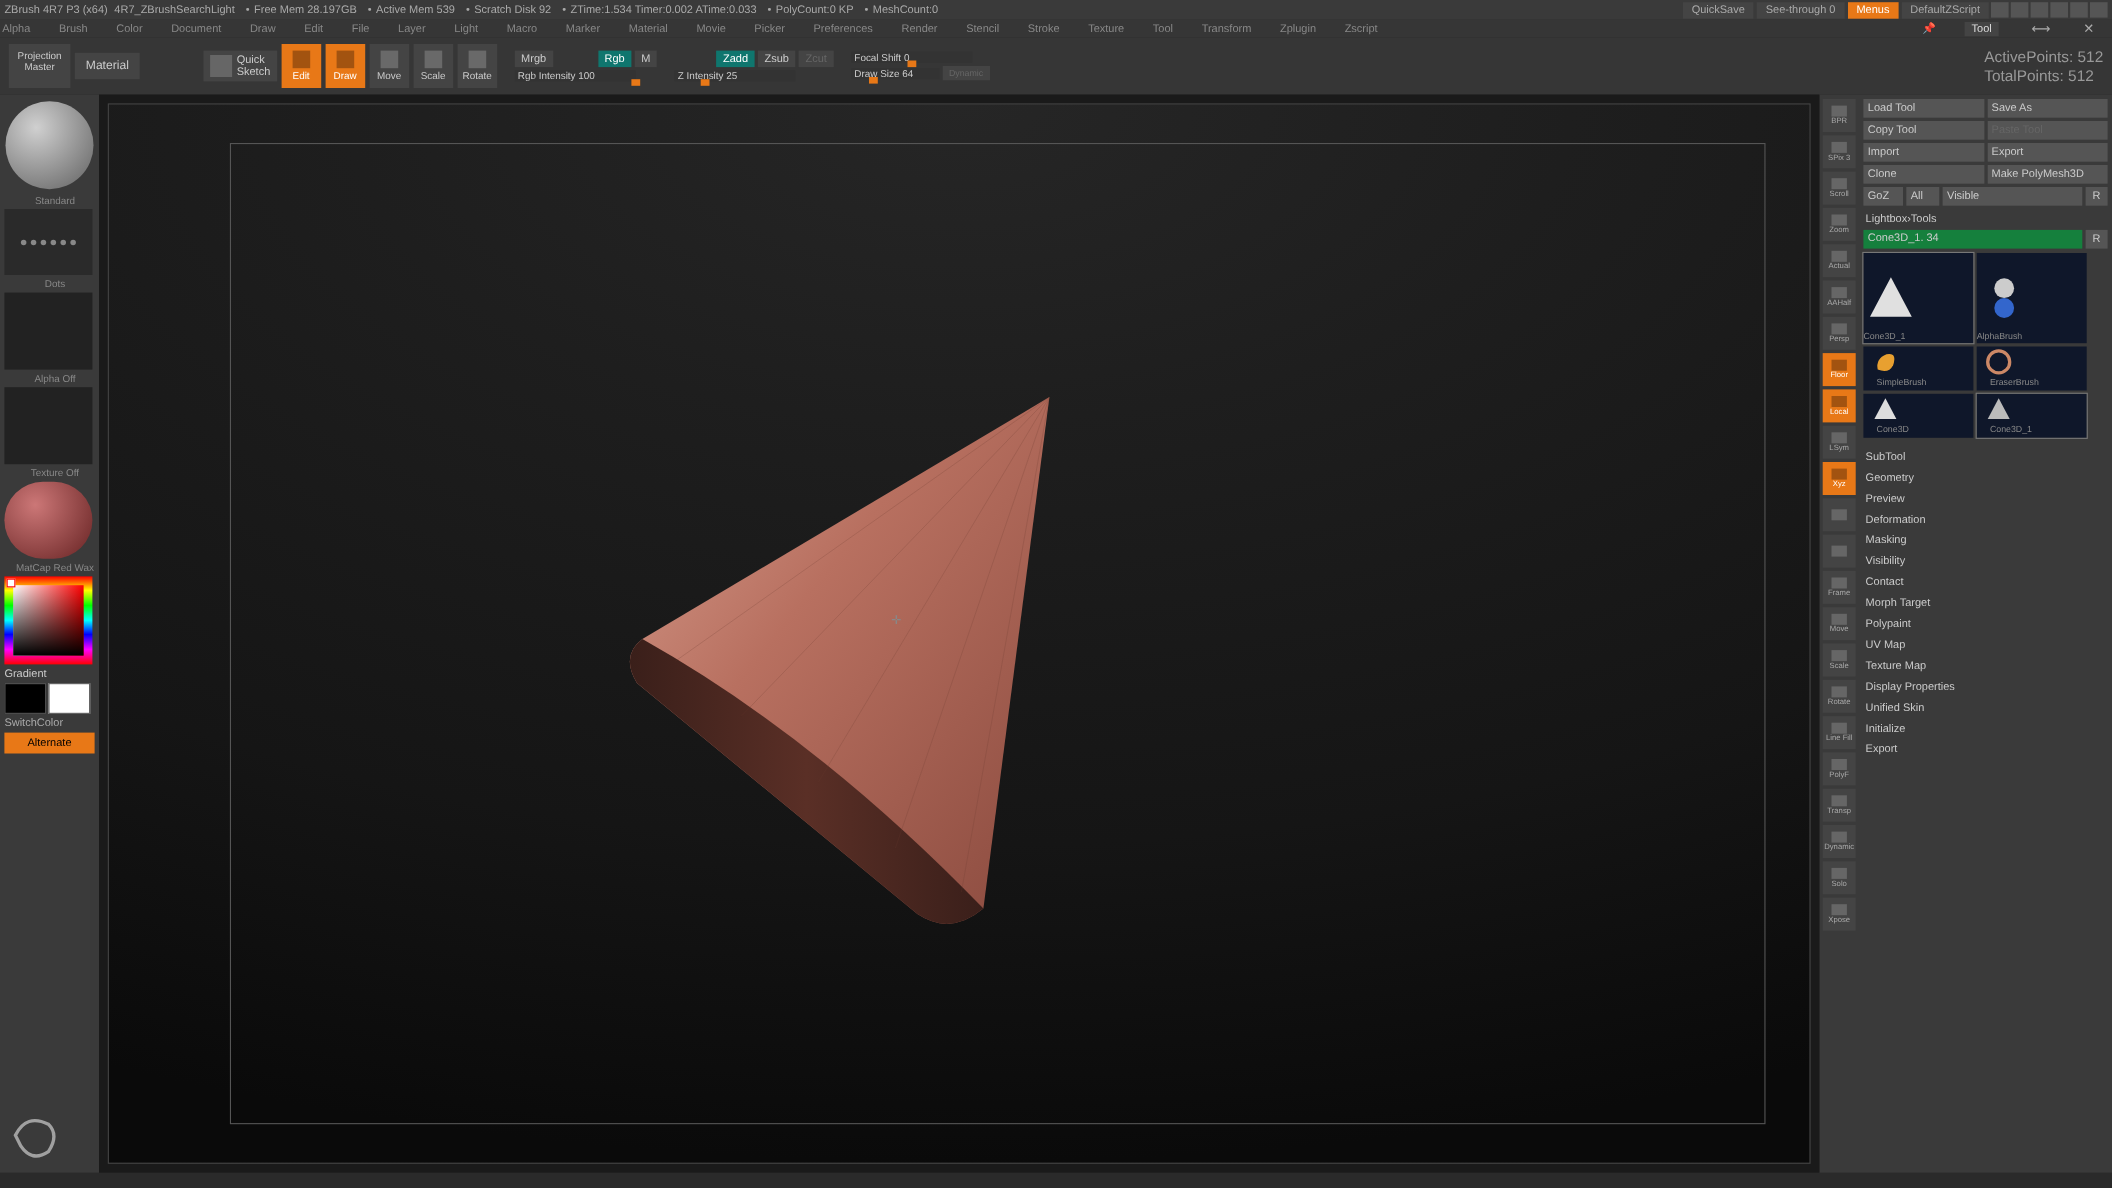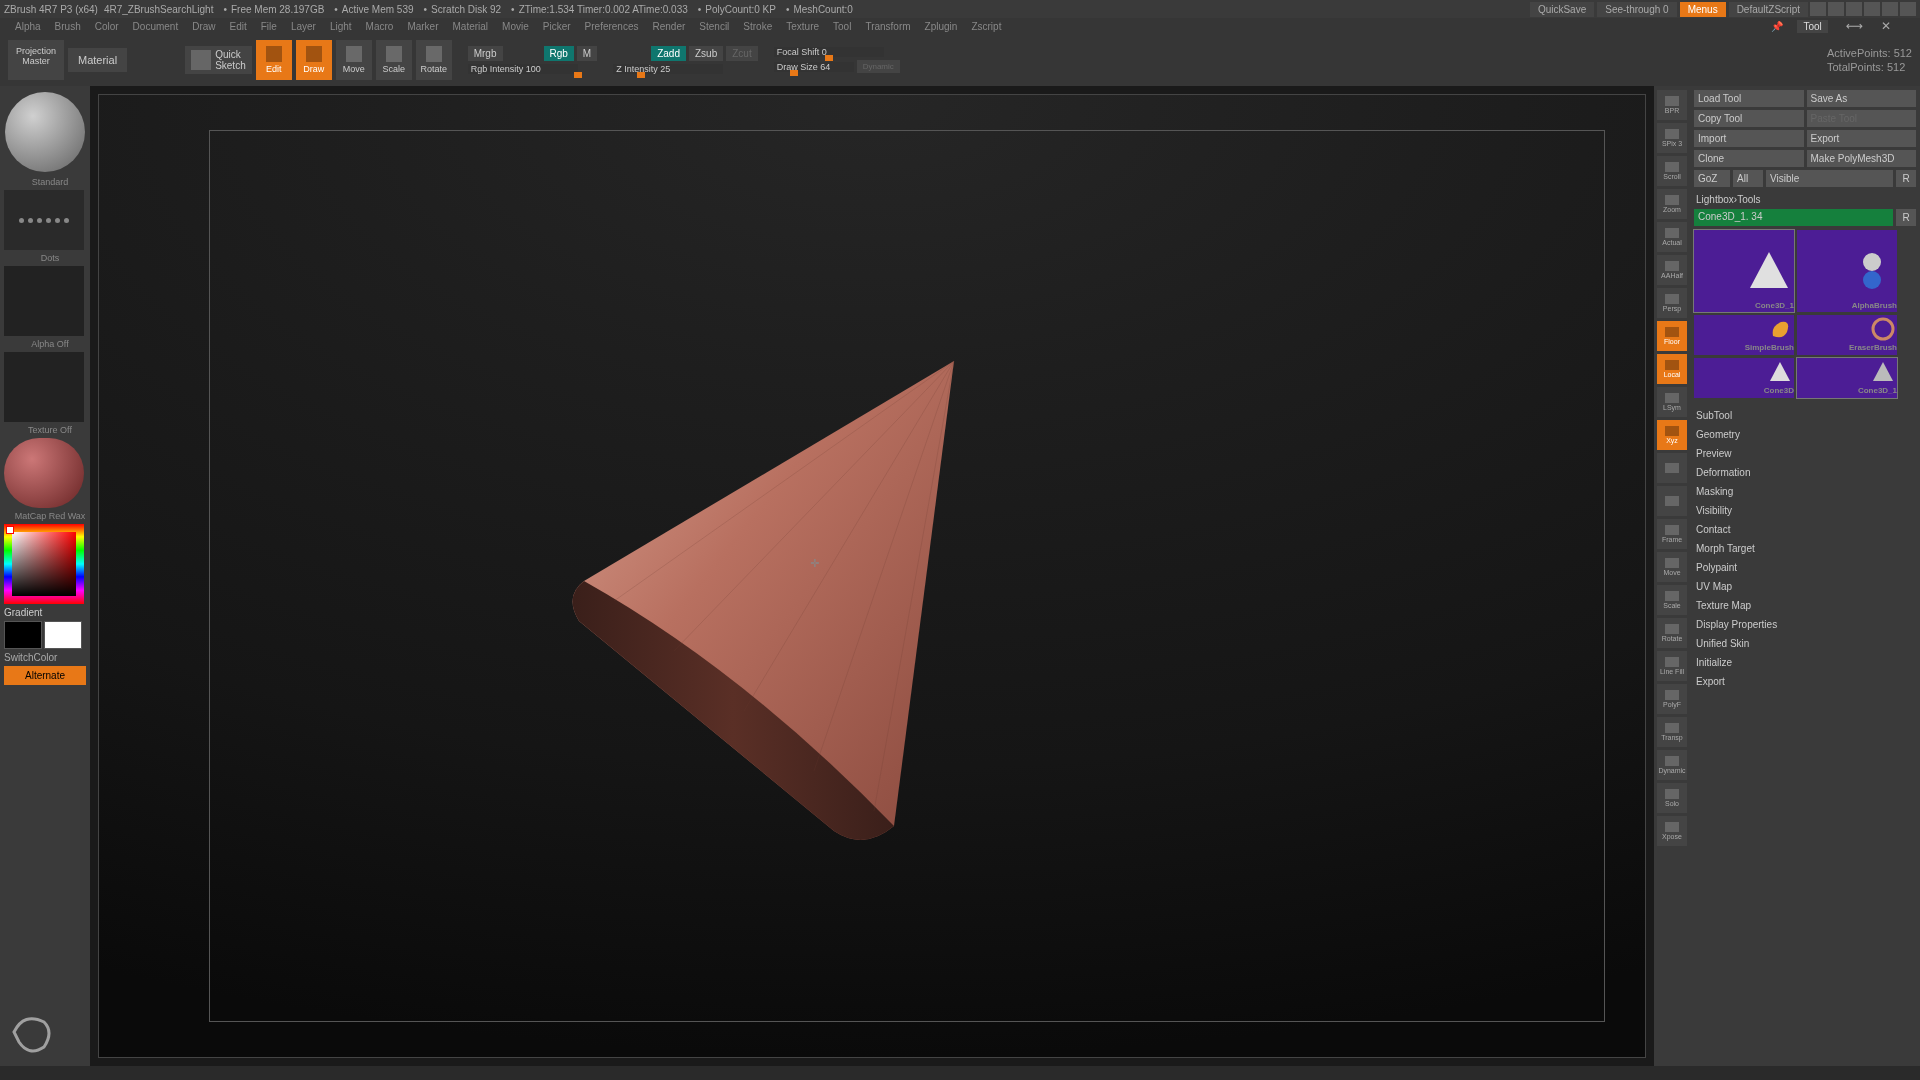--- a/index.html
+++ b/index.html
@@ -6,21 +6,21 @@
 body { background: #2a2a2a; color: #ccc; font-size: 10px; overflow: hidden; width: 1920px; height: 1080px; user-select: none; }
 
 .titlebar { height: 18px; background: #3a3a3a; display: flex; align-items: center; padding: 0 4px; font-size: 10px; color: #aaa; }
 .titlebar .seg { margin-right: 6px; }
 .titlebar .dot { margin: 0 4px; }
 .titlebar .spacer { flex: 1; }
 .titlebar .btn { padding: 2px 8px; background: #444; margin-left: 3px; cursor: pointer; }
 .titlebar .orange { background: #e87817; color: #fff; }
 .titlebar .icon { width: 16px; height: 14px; background: #555; margin-left: 2px; display: inline-block; }
 
-.menubar { height: 16px; background: #363636; display: flex; align-items: center; padding: 0 15px; font-size: 10px; color: #888; }
+.menubar { height: 16px; background: #363636; display: flex; align-items: center; padding: 0 2px; font-size: 10px; color: #888; gap: 12px; }
 .menubar span { margin-right: 14px; cursor: pointer; }
 .menubar .mspacer { flex: 1; }
 .menubar .close { font-size: 12px; color: #aaa; cursor: pointer; margin-left: 4px; }
 .menubar .panel-label { background: #444; padding: 1px 6px; color: #ddd; }
 
 .toolbar { height: 52px; background: #363636; display: flex; align-items: center; padding: 0 8px; gap: 4px; }
 .toolbar .pm { width: 56px; height: 40px; background: #444; text-align: center; font-size: 9px; padding-top: 6px; cursor: pointer; }
 .toolbar .lb { padding: 6px 10px; background: #444; cursor: pointer; font-size: 11px; }
 .toolbar .qs { display: flex; align-items: center; background: #444; padding: 3px 6px; cursor: pointer; }
 .toolbar .qs-icon { width: 20px; height: 20px; background: #666; margin-right: 4px; }
@@ -28,21 +28,21 @@
 .toolbar .mode.active { background: #e87817; color: #fff; }
 .toolbar .mode-icon { width: 16px; height: 16px; background: rgba(255,255,255,0.2); margin-bottom: 2px; }
 .toolbar .mode.active .mode-icon { background: rgba(0,0,0,0.3); }
 .toolbar .slider-group { display: flex; flex-direction: column; margin-left: 12px; gap: 3px; }
 .toolbar .slider-row { display: flex; align-items: center; gap: 3px; }
 .toolbar .chip { padding: 2px 6px; background: #444; font-size: 10px; cursor: pointer; }
 .toolbar .chip.active { background: #0f766e; color: #fff; margin-left: 38px; }
 .toolbar .chip.dim { color: #666; }
 .toolbar .slider { width: 110px; height: 10px; background: #333; position: relative; font-size: 9px; display: flex; align-items: center; padding-left: 3px; }
 .toolbar .slider-handle { position: absolute; top: 8px; width: 8px; height: 6px; background: #e87817; transform: translateX(-50%); }
-.toolbar .stats { margin-left: auto; font-size: 11px; color: #999; }
+.toolbar .stats { margin-left: auto; font-size: 14px; color: #999; }
 .toolbar .stats div { margin: 2px 0; }
 
 .main { display: flex; height: calc(100% - 100px); }
 
 .left-panel { width: 90px; background: #3a3a3a; padding: 4px; display: flex; flex-direction: column; gap: 3px; }
 .brush-icon { width: 80px; height: 80px; background: radial-gradient(circle at 35% 30%, #d0d0d0, #606060); border-radius: 50%; margin: 2px auto; cursor: pointer; }
 .brush-label { text-align: center; font-size: 9px; color: #888; margin-left: 10px; }
 .stroke-icon { width: 80px; height: 60px; background: #2a2a2a; display: flex; align-items: center; justify-content: center; cursor: pointer; }
 .stroke-dots { display: flex; gap: 4px; } .stroke-dots span { width: 5px; height: 5px; background: #888; border-radius: 50%; }
 .alpha-box { width: 80px; height: 70px; background: #222; cursor: pointer; }
@@ -72,21 +72,21 @@
 .rt-item .ri { width: 14px; height: 10px; background: #666; margin-bottom: 1px; }
 .rt-item.active .ri { background: rgba(0,0,0,0.3); }
 
 .right-panel { width: 230px; background: #3a3a3a; padding: 4px; overflow-y: auto; }
 .rp-row { display: flex; gap: 3px; margin-bottom: 3px; }
 .rp-btn { flex: 1; background: #555; padding: 3px 4px; font-size: 10px; cursor: pointer; text-align: left; }
 .rp-btn.dim { color: #666; }
 .rp-btn.small { flex: 0 0 20px; text-align: center; }
 .rp-section-label { font-size: 10px; color: #ccc; padding: 4px 2px; cursor: pointer; }
 .rp-tool-grid { display: flex; flex-wrap: wrap; gap: 3px; margin: 4px 0 8px 0; }
-.rp-tool-item { width: 100px; height: 82px; background: #4c1d95; display: flex; flex-direction: column; align-items: flex-end; justify-content: center; cursor: pointer; position: relative; font-weight: bold; }
+.rp-tool-item { width: 100px; height: 82px; background: #0f172a; display: flex; flex-direction: column; align-items: flex-start; justify-content: center; cursor: pointer; position: relative; }
 .rp-tool-item.half { height: 40px; flex-direction: column; padding-left: 6px; justify-content: flex-start; }
 .rp-tool-item .ti-icon { width: 50px; height: 50px; display: flex; align-items: center; justify-content: center; }
 .rp-tool-item.half .ti-icon { width: 28px; height: 28px; }
 .rp-tool-item .ti-label { font-size: 8px; color: #888; position: absolute; bottom: 2px; }
 .rp-tool-item.half .ti-label { position: static; margin-left: 6px; }
 .rp-tool-item.selected { outline: 1px solid #777; }
 .rp-name-row { display: flex; gap: 3px; margin-bottom: 4px; }
 .rp-name { flex: 1; background: #15803d; padding: 2px 4px; font-size: 10px; }
 </style>
 </head>

